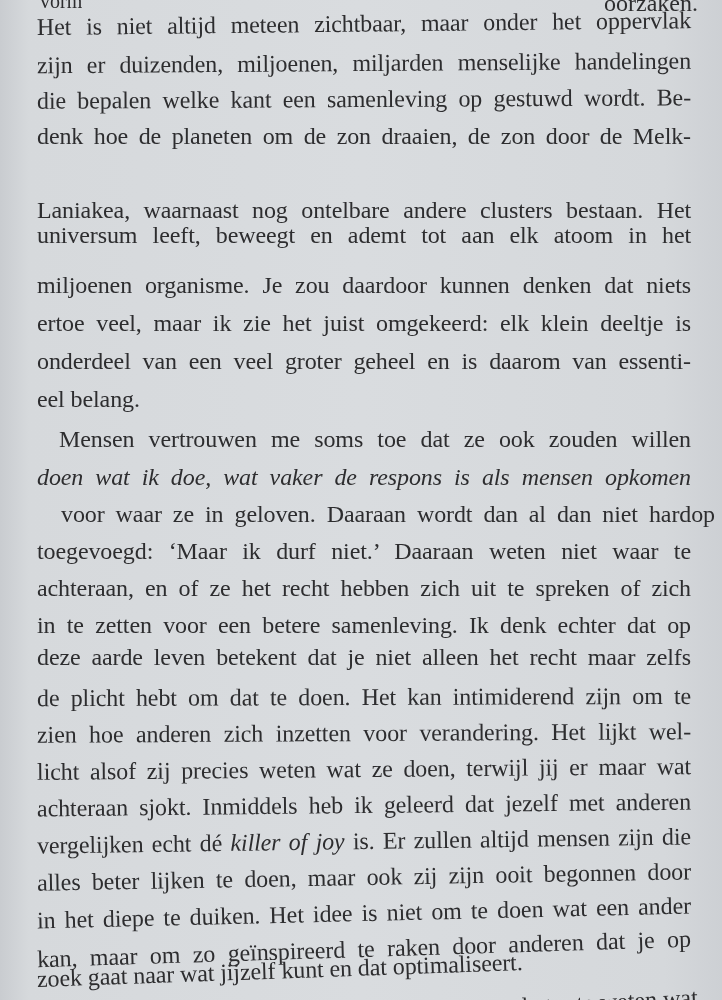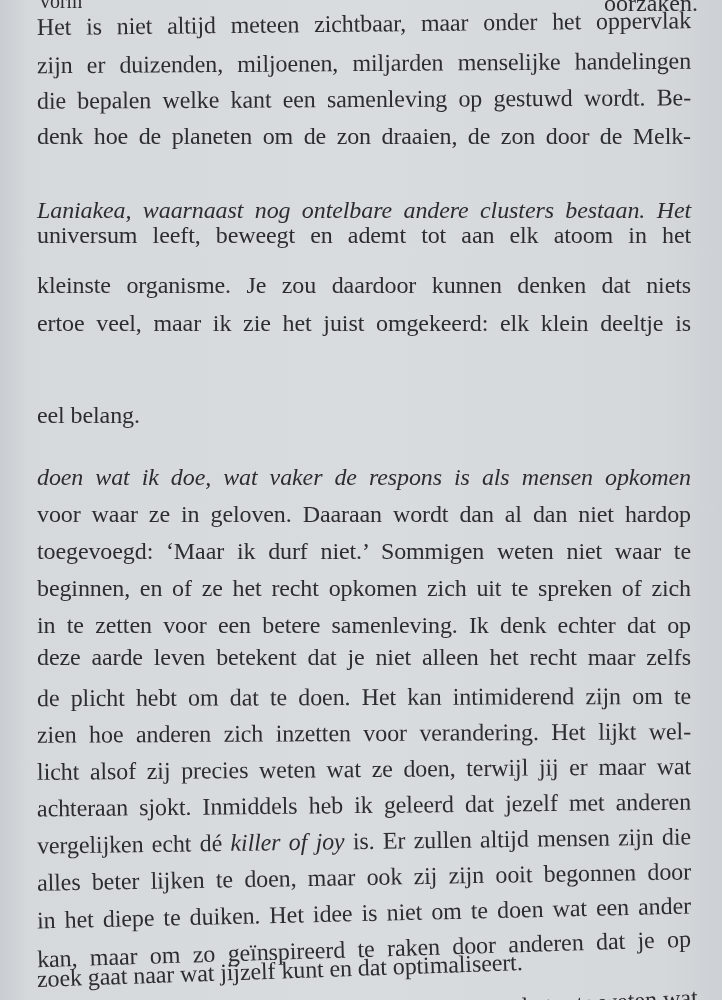--- a/index.html
+++ b/index.html
@@ -55,30 +55,32 @@
 <body>
 
 <div class="page">
   <span class="partial" style="left:40px; top:-14px; font-size:20px;">vorm</span>
   <span class="partial" style="left:604px; top:-12px;">oorzaken.</span>
 
   <div class="line" style="top:12px; transform:rotate(-0.6deg); transform-origin:left center;">Het is niet altijd meteen zichtbaar, maar onder het oppervlak</div>
   <div class="line" style="top:48px; transform:rotate(-0.4deg);">zijn er duizenden, miljoenen, miljarden menselijke handelingen</div>
   <div class="line" style="top:84px; transform:rotate(-0.3deg);">die bepalen welke kant een samenleving op gestuwd wordt. Be-</div>
   <div class="line" style="top:121px;">denk hoe de planeten om de zon draaien, de zon door de Melk-</div>
-  <div class="line" style="top:195px;font-style:italic;">Laniakea, waarnaast nog ontelbare andere clusters bestaan. Het</div>
+  <div class="line" style="top:195px;">Laniakea, waarnaast nog ontelbare andere clusters bestaan. Het</div>
   <div class="line" style="top:220px;">universum leeft, beweegt en ademt tot aan elk atoom in het</div>
-  <div class="line" style="top:270px;">kleinste organisme. Je zou daardoor kunnen denken dat niets</div>
+  <div class="line" style="top:270px;">miljoenen organisme. Je zou daardoor kunnen denken dat niets</div>
   <div class="line" style="top:308px;">ertoe veel, maar ik zie het juist omgekeerd: elk klein deeltje is</div>
-  <div class="line last" style="top:400px;">eel belang.</div>
+  <div class="line" style="top:346px;">onderdeel van een veel groter geheel en is daarom van essenti-</div>
+  <div class="line last" style="top:384px;">eel belang.</div>
 
+  <div class="line indent" style="top:424px;">Mensen vertrouwen me soms toe dat ze ook zouden willen</div>
   <div class="line" style="top:462px;font-style:italic;">doen wat ik doe, wat vaker de respons is als mensen opkomen</div>
-  <div class="line" style="top:499px;">voor waar ze in geloven. Daaraan wordt dan al dan niet hardop</div>
-  <div class="line" style="top:536px;">toegevoegd: ‘Maar ik durf niet.’ Sommigen weten niet waar te</div>
-  <div class="line" style="top:573px;">beginnen, en of ze het recht opkomen zich uit te spreken of zich</div>
+  <div class="line" style="top:499px;margin-left:24px;">voor waar ze in geloven. Daaraan wordt dan al dan niet hardop</div>
+  <div class="line" style="top:536px;">toegevoegd: ‘Maar ik durf niet.’ Daaraan weten niet waar te</div>
+  <div class="line" style="top:573px;">achteraan, en of ze het recht hebben zich uit te spreken of zich</div>
   <div class="line" style="top:610px;">in te zetten voor een betere samenleving. Ik denk echter dat op</div>
   <div class="line" style="top:642px;">deze aarde leven betekent dat je niet alleen het recht maar zelfs</div>
   <div class="line" style="top:682px; transform:rotate(-0.2deg);">de plicht hebt om dat te doen. Het kan intimiderend zijn om te</div>
   <div class="line" style="top:718px; transform:rotate(-0.3deg);">zien hoe anderen zich inzetten voor verandering. Het lijkt wel-</div>
   <div class="line" style="top:754px; transform:rotate(-0.5deg);">licht alsof zij precies weten wat ze doen, terwijl jij er maar wat</div>
   <div class="line" style="top:790px; transform:rotate(-0.6deg);">achteraan sjokt. Inmiddels heb ik geleerd dat jezelf met anderen</div>
   <div class="line" style="top:826px; transform:rotate(-0.8deg);"><span>vergelijken echt dé </span><em>killer of joy</em><span> is. Er zullen altijd mensen zijn die</span></div>
   <div class="line" style="top:862px; transform:rotate(-1.0deg);">alles beter lijken te doen, maar ook zij zijn ooit begonnen door</div>
   <div class="line" style="top:898px; transform:rotate(-1.3deg);">in het diepe te duiken. Het idee is niet om te doen wat een ander</div>
   <div class="line" style="top:934px; transform:rotate(-1.8deg);">kan, maar om zo geïnspireerd te raken door anderen dat je op</div>

